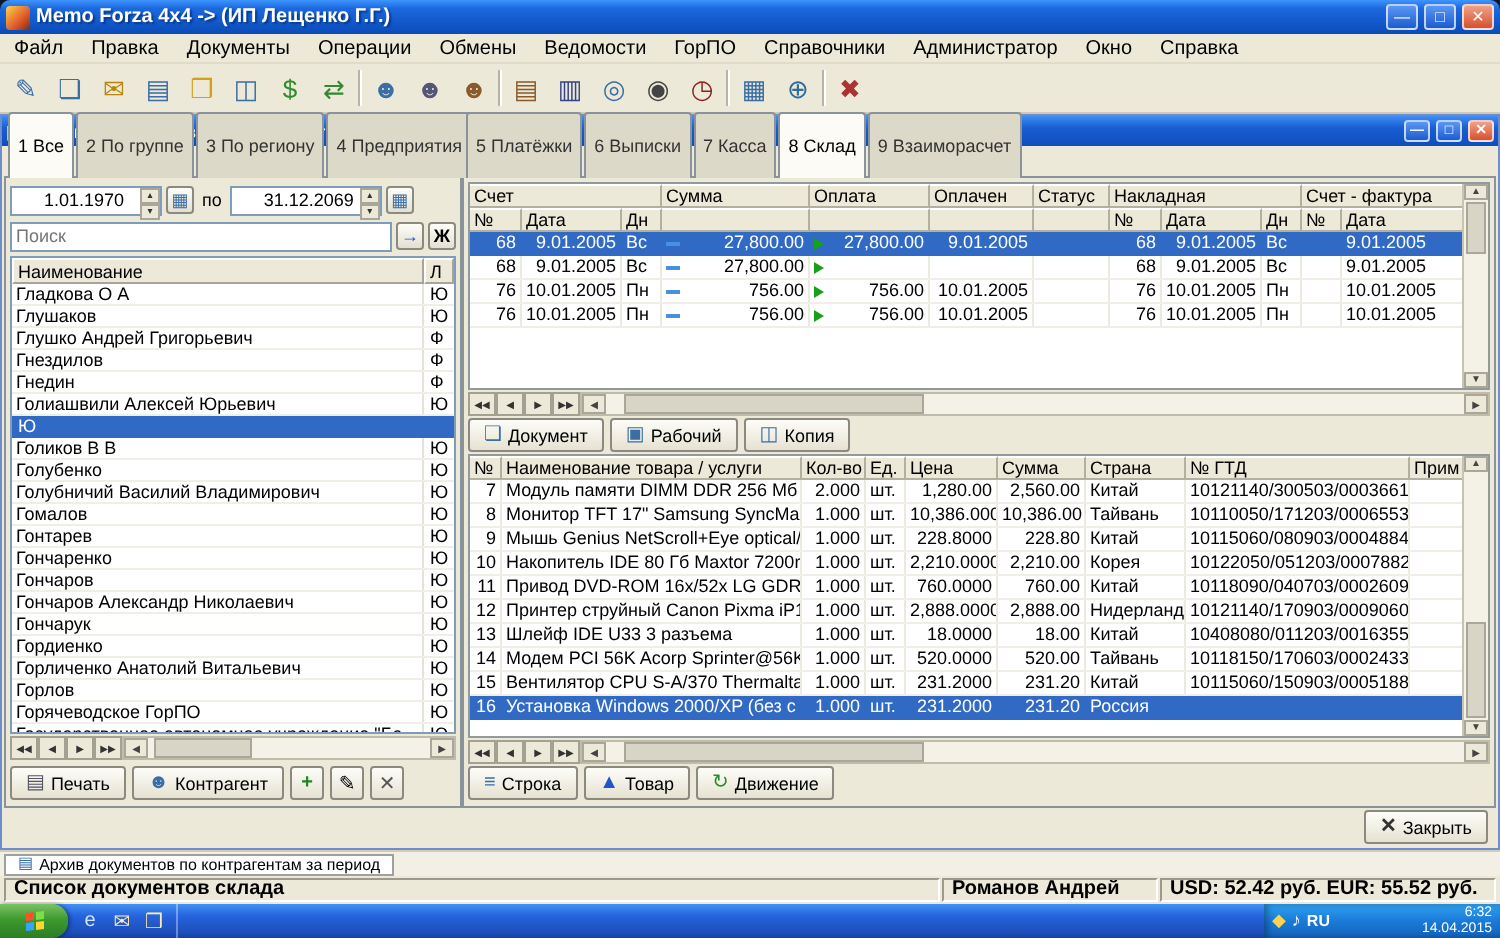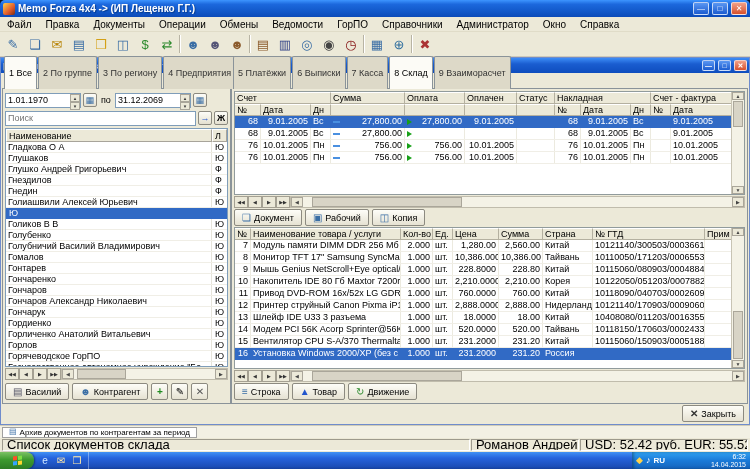--- a/index.html
+++ b/index.html
@@ -38,21 +38,21 @@
 .tabs{height:15px;display:flex;align-items:flex-end;padding-left:2px;position:relative;z-index:2;}
 .tab{height:13px;padding:16px 4px;display:flex;align-items:center;font-size:9px;white-space:nowrap;background:#ddd9c8;
  border:1px solid #8a9399;border-bottom:none;border-radius:2px 2px 0 0;margin-right:1px;color:#333;}
 .tab.active{height:15px;background:#fcfbf6;color:#000;}
 .page{flex:1;border:1px solid #8a9399;background:#ece9d8;display:flex;flex-direction:column;margin-top:-1px;padding:2px;min-height:0;}
 
 
 .lp{width:229px;flex:none;display:flex;flex-direction:column;min-height:0;}
 .date-row{height:18px;display:flex;align-items:center;gap:2px;flex:none;}
 .date-field{width:76px;height:15px;background:#fff;border:1px solid #7f9db9;display:flex;align-items:center;font-size:9px;}
-.date-val{flex:1;padding-left:2px;white-space:nowrap;}
+.date-val{flex:1;padding-left:16px;white-space:nowrap;}
 .spin{width:10px;height:13px;display:flex;flex-direction:column;flex:none;}
 .spin-b{flex:1;font-size:5px;line-height:6px;text-align:center;background:#ece9d8;border:1px solid #aaa69a;color:#333;}
 .mini{width:14px;height:14px;flex:none;display:flex;align-items:center;justify-content:center;font-size:9px;
  background:linear-gradient(#fdfdf8,#e4e0d0);border:1px solid #8c8a80;border-radius:2px;}
 .date-sep{font-size:9px;padding:0 2px;}
 .search-row{height:18px;display:flex;align-items:center;gap:2px;flex:none;}
 .search-input{flex:1;height:15px;border:1px solid #7f9db9;font-size:9px;padding:0 2px;font-family:"Liberation Sans",sans-serif;min-width:0;}
 .list{flex:1;border:1px solid #7f9db9;background:#fff;margin-top:1px;display:flex;flex-direction:column;overflow:hidden;min-height:0;}
 .list-head{height:13px;display:flex;background:#ece9d8;flex:none;font-size:9px;}
 .lh{border-right:1px solid #a8a49a;border-bottom:1px solid #a8a49a;border-top:1px solid #fff;border-left:1px solid #fff;padding:0 2px;line-height:12px;overflow:hidden;}
@@ -112,21 +112,21 @@
 .w26{width:26px}.w50{width:50px}.w20{width:20px}.w74{width:74px}.w60{width:60px}.w52{width:52px}.w38{width:38px}.w90{width:90px}
 .w96{width:96px}.w84{width:84px}
 
 .g16{width:16px}.g150{width:150px}.g32{width:32px}.g20{width:20px}.g46{width:46px}.g44{width:44px}.g50{width:50px}.g112{width:112px}.g30{width:30px}
 
 
 .wintabs{position:absolute;left:0;right:0;bottom:31px;height:13px;background:#f2f0e4;border-top:1px solid #d0ccb8;display:flex;align-items:center;padding:0 2px;gap:2px;}
 .wtab{height:11px;display:flex;align-items:center;gap:3px;background:#fff;border:1px solid #a0a0a0;font-size:8px;padding:0 6px;white-space:nowrap;}
 .wtab .bico{font-size:8px;color:#3a6ea5;}
 .statusbar{position:absolute;left:0;right:0;bottom:17px;height:14px;background:#ece9d8;display:flex;align-items:stretch;gap:1px;padding:1px 2px;}
-.sb-panel{border:1px solid;border-color:#9d9a8d #fff #fff #9d9a8d;font-size:13px;line-height:10px;padding:0 4px;white-space:nowrap;overflow:hidden;}
+.sb-panel{border:1px solid;border-color:#9d9a8d #fff #fff #9d9a8d;font-size:10px;line-height:10px;padding:0 4px;white-space:nowrap;overflow:hidden;font-weight:bold;}
 .sb-left{flex:1;}
 .sb-user{width:108px;flex:none;}
 .sb-rates{width:168px;flex:none;}
 
 
 .taskbar{position:absolute;left:0;right:0;bottom:0;height:17px;display:flex;align-items:stretch;
  background:linear-gradient(180deg,#4191f5 0%,#2663dd 35%,#1c4eb8 85%,#15409c 100%);}
 .start{width:34px;flex:none;display:flex;align-items:center;justify-content:center;
  background:linear-gradient(180deg,#7bc264 0%,#3d9a2f 45%,#2d7d25 100%);border-radius:0 8px 8px 0;box-shadow:1px 0 2px rgba(0,0,0,.4);}
 .flag{display:grid;grid-template-columns:4px 4px;grid-template-rows:4px 4px;gap:1px;transform:skewY(-6deg);}
@@ -342,21 +342,21 @@
                   <span class="sb-track">
                       <span class="sb-thumb" data-name="scrollbar-thumb"></span>
                     </span>
                   <span class="sb-btn" data-name="scroll-right-icon">▶</span>
                 </div>
               </div>
 
               <div class="btn-row" data-name="contractor-buttons">
                 <button class="btn" data-name="print-button">
                   <span class="bico" data-name="print-icon" style="color:#556;">▤</span>
-                  <span>Василий</span>
+                  <span>Печать</span>
                 </button>
                 <button class="btn" data-name="contractor-button">
                   <span class="bico" data-name="person-icon" style="color:#3a6ea5;">☻</span>
                   <span>Контрагент</span>
                 </button>
                 <button class="sq add" data-name="add-contractor-button">+</button>
                 <button class="sq" data-name="edit-contractor-button">✎</button>
                 <button class="sq del" data-name="delete-contractor-button">✕</button>
               </div>
             </div>

